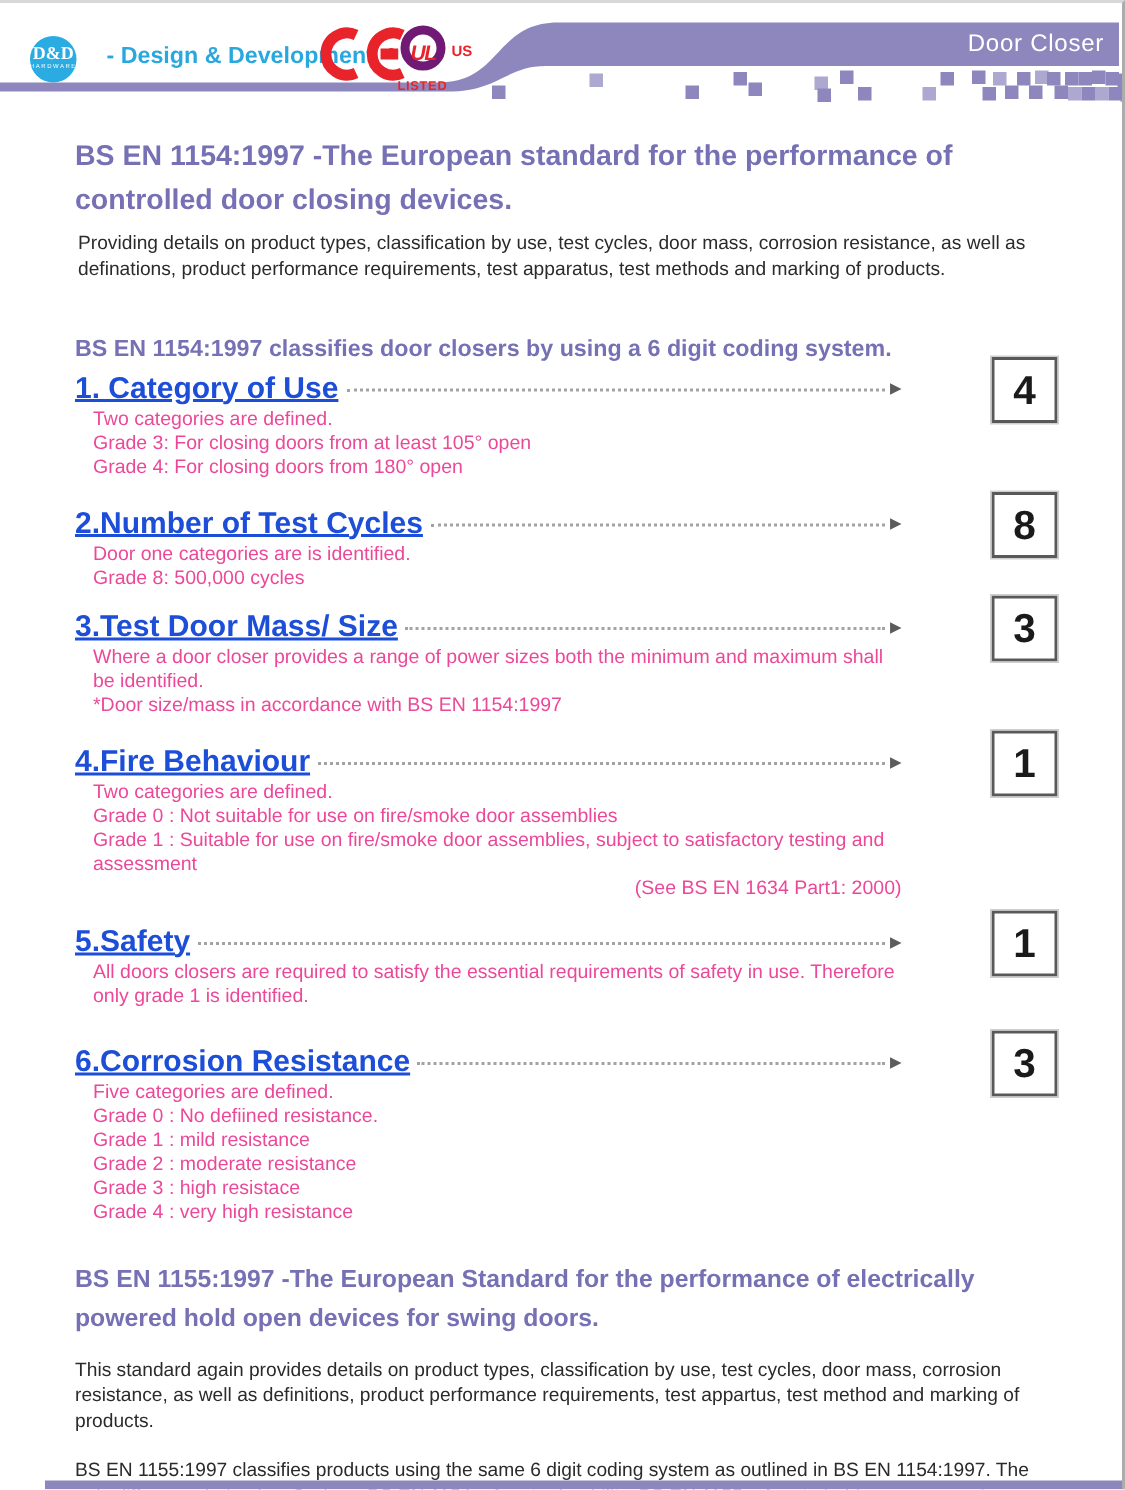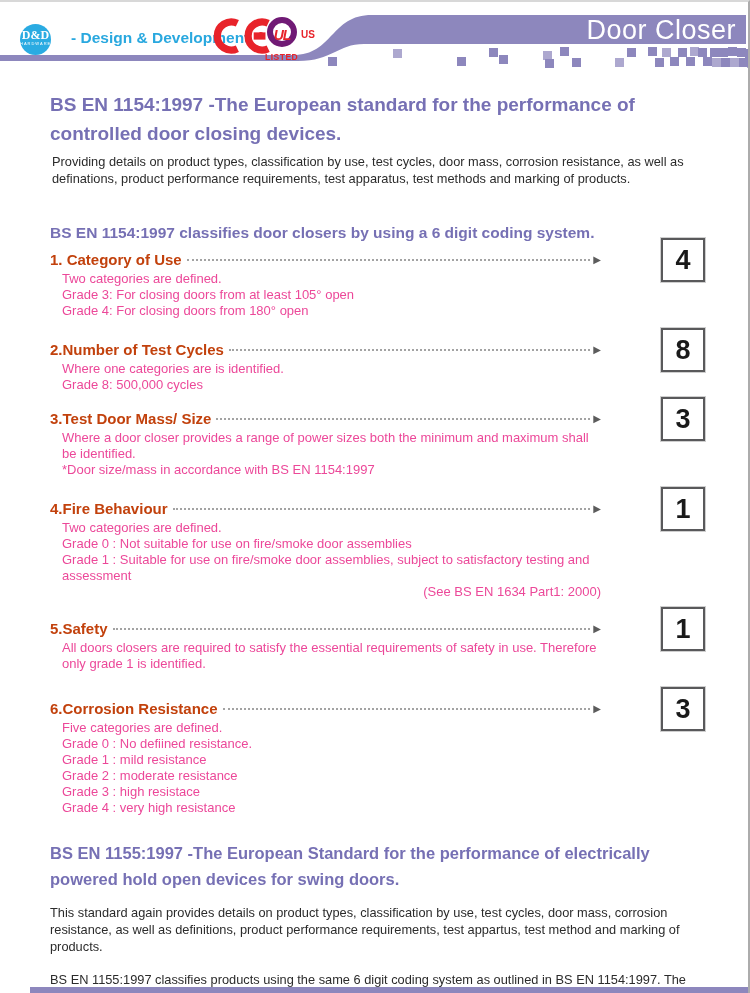--- a/index.html
+++ b/index.html
@@ -9,21 +9,21 @@
     position:relative; width:750px; height:993px; margin:0 auto;
     background:#fff; overflow:hidden;
     border-top:2px solid #d8d8d8; border-right:2px solid #acacac;
   }
 
   
   .header { position:absolute; top:0; left:0; width:750px; height:80px; }
   .swoosh-svg { position:absolute; top:0; left:0; }
   .banner-title {
     position:absolute; top:14px; right:14px; width:370px; text-align:right;
-    color:#fff; font-size:27px; letter-spacing:0.5px; line-height:28px;
+    color:#fff; font-size:16px; letter-spacing:0.5px; line-height:28px;
   }
   .logo-circle {
     position:absolute; left:20px; top:22px; width:31px; height:31px;
     border-radius:50%; background:#2aabe2; color:#fff; text-align:center;
   }
   .logo-abbr { display:block; font-family:"Liberation Serif", serif; font-weight:bold; font-size:12px; margin-top:6px; line-height:11px; }
   .logo-sub  { display:block; font-size:4px; letter-spacing:1px; line-height:5px; }
   .brand-text {
     position:absolute; left:71px; top:27px; color:#29a8df;
     font-weight:bold; font-size:15.5px;
@@ -50,21 +50,21 @@
 
   .section-heading {
     margin-top:36px; color:#7670b4; font-weight:bold; font-size:15.5px; line-height:20px;
   }
 
   .item { position:relative; padding-right:104px; }
   .item-m0 { margin-top:6px; }  .item-m1 { margin-top:20px; }
   .item-m2 { margin-top:15px; } .item-m3 { margin-top:20px; }
   .item-m4 { margin-top:18px; } .item-m5 { margin-top:26px; }
   .item-head { display:flex; align-items:center; height:20px; }
-  .item-title { font-weight:bold; font-size:15px; color:#c2410c; white-space:nowrap; }
+  .item-title { font-weight:bold; font-size:20px; color:#1d4ed8; white-space:nowrap;text-decoration:underline; }
   .leader { flex:1; height:0; border-top:2px dotted #a3a3a3; margin:2px 3px 0 5px; }
   .arrow-icon { color:#5c5c5c; font-size:10px; line-height:10px; margin-top:2px; }
   .digit-box {
     position:absolute; top:-11px; right:0; width:44px; height:44px;
     background:#fff; border:2px solid #59595b; outline:1px solid #cfcfcf;
     text-align:center; font-weight:bold; font-size:27px; line-height:40px; color:#1a1a1a;
   }
   .item-lines { padding-left:12px; padding-top:2px; }
   .sub-line { font-size:13px; line-height:16px; color:#ec4899; }
   .sub-line.indent { padding-left:50px;text-align:right; }
@@ -169,21 +169,21 @@
   </div>
 
   <div class="item item-m1">
     <div class="item-head">
       <span class="item-title">2.Number of Test Cycles</span>
       <span class="leader"></span>
       <span class="arrow-icon">▶</span>
     </div>
     <div class="digit-box">8</div>
     <div class="item-lines">
-            <div class="sub-line">Where one categories are is identified.</div>
+            <div class="sub-line">Door one categories are is identified.</div>
             <div class="sub-line">Grade 8: 500,000 cycles</div>
           </div>
   </div>
 
   <div class="item item-m2">
     <div class="item-head">
       <span class="item-title">3.Test Door Mass/ Size</span>
       <span class="leader"></span>
       <span class="arrow-icon">▶</span>
     </div>

